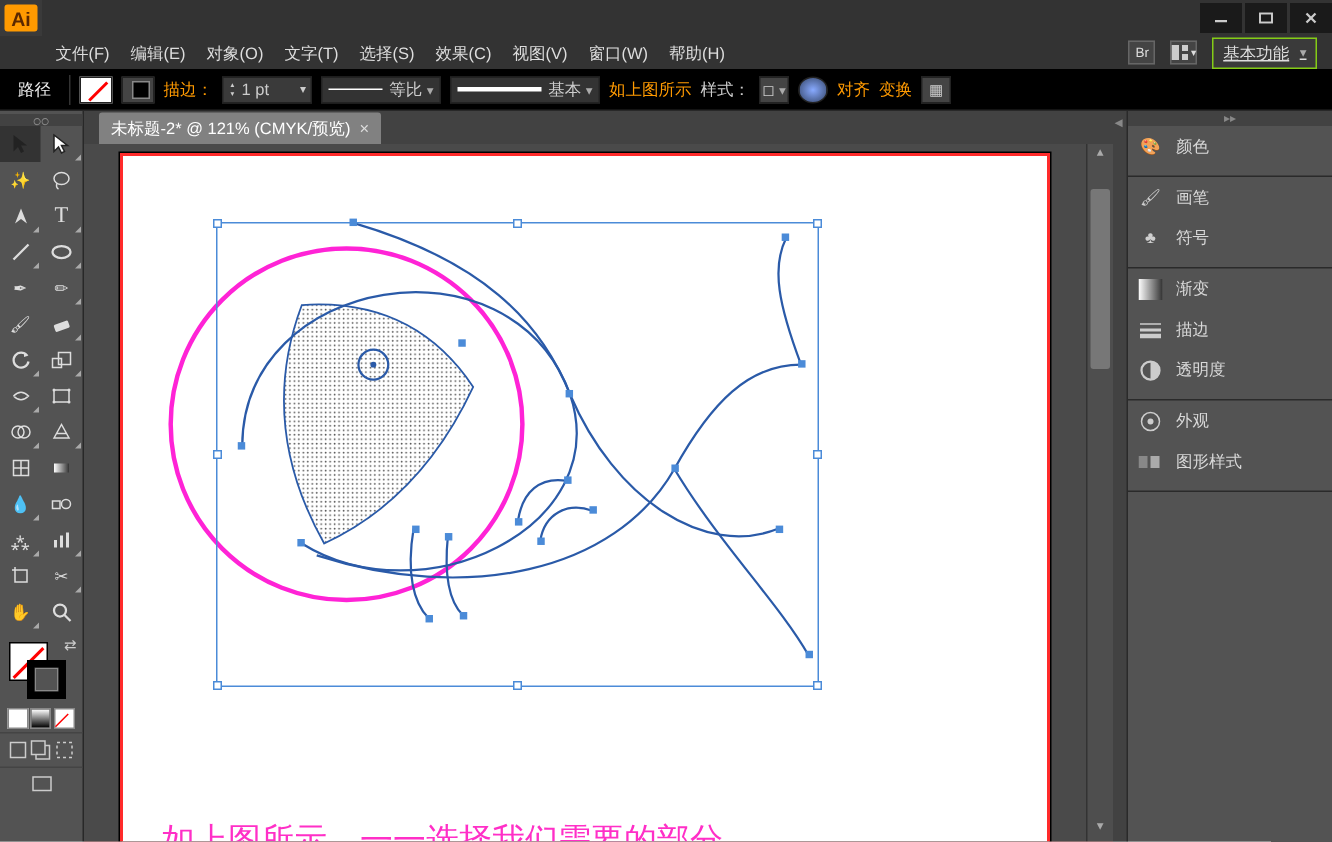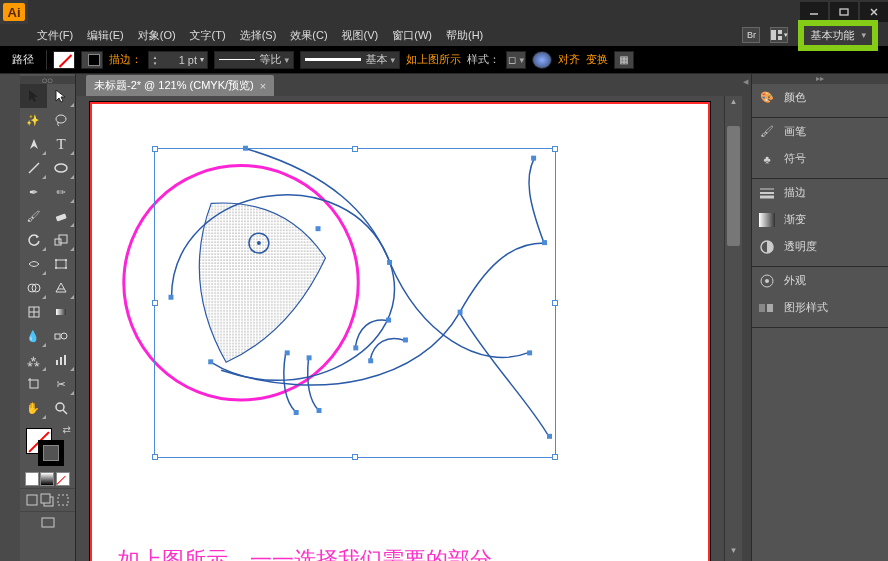--- a/index.html
+++ b/index.html
@@ -10,41 +10,41 @@
 .app-logo { width: 28px; height: 24px; display: flex; align-items: center; justify-content: center; background: #3a3a3a; }
 .app-logo-inner { background: #ff9a00; color: #5a2800; font-weight: bold; font-size: 13px; width: 22px; height: 18px; display: flex; align-items: center; justify-content: center; border-radius: 2px; }
 .win-controls { display: flex; }
 .win-btn { width: 28px; height: 20px; background: #1a1a1a; margin-left: 2px; display: flex; align-items: center; justify-content: center; color: #ccc; cursor: pointer; }
 .win-btn svg { width: 10px; height: 10px; }
 
 .menubar { background: #333; height: 22px; display: flex; padding-left: 30px; color: #ddd; }
 .menu-item { padding: 0 7px; height: 100%; display: flex; align-items: center; cursor: pointer; }
 .menu-right { margin-left: auto; display: flex; align-items: center; padding-right: 10px; gap: 10px; }
 .menu-ic { width: 18px; height: 16px; border: 1px solid #666; display: flex; align-items: center; justify-content: center; background: #444; font-size: 9px; }
-.ws-dd { display: flex; align-items: center; gap: 4px; padding: 2px 6px; border: 6px solid #84cc16; background: #3a3a3a; }
+.ws-dd { display: flex; align-items: center; gap: 4px; padding: 2px 6px; border: 1px solid #84cc16; background: #3a3a3a; text-decoration: underline; }
 
 .optionsbar { background: #000000; height: 28px; border-bottom: 1px solid #282828; display: flex; align-items: center; padding: 0 6px; gap: 6px; color: #ccc; }
 .opt-label { font-size: 11px; color: #eee; padding: 0 6px; }
 .opt-sep { width: 1px; height: 20px; background: #333; }
 .swatch { width: 22px; height: 18px; background: #fff; position: relative; border: 1px solid #222; }
 .swatch.none::after { content: ""; position: absolute; left: 0; right: 0; top: 50%; border-top: 2px solid red; transform: rotate(-45deg); }
 .swatch.black-sq { background: #444; display:flex; align-items:center; justify-content:center; }
 .swatch.black-sq::after { content:""; width:10px; height:10px; background:#000; border:1px solid #888;}
 .dd-arrow::after { content: "▾"; margin-left: 3px; font-size: 9px; color: #aaa; }
 .stroke-wt { display:flex; align-items:center; background:#3a3a3a; border:1px solid #222; height:18px; }
-.stroke-wt .nm { width: 36px; text-align: right; }
+.stroke-wt .nm { width: 36px; text-align: left; }
 .stroke-wt .ar { width:12px; display:flex; flex-direction:column; }
 .stroke-wt .ar span { font-size:5px; line-height:6px; text-align:center; cursor:pointer;}
 .profile-dd { height: 18px; min-width: 80px; background: #333; border: 1px solid #222; display: flex; align-items: center; padding: 0 4px; justify-content: space-between; }
 .prof-line { flex:1; height:0; border-top:1px solid #fff; margin-right:4px;}
 .prof-line.wide { border-top-width:3px;}
 .orange { color: #ff9a00; }
 .tiny-ic { width:20px; height:18px; background:#444; border:1px solid #222; display:flex; align-items:center; justify-content:center; font-size:10px;}
 
-.main { display: flex; height: 487px; padding-left: 20px; }
+.main { display: flex; height: 487px; }
 
 .toolbox { width: 56px; background: #535353; border-right: 1px solid #282828; display: flex; flex-direction: column; padding-top: 2px;}
 .tb-tabbar { height: 8px; background: #424242; display:flex; justify-content:center;}
 .tb-tabbar span { color:#888; font-size:8px;}
 .tool-grid { display: grid; grid-template-columns: 1fr 1fr; }
 .tool { width: 27px; height: 24px; display: flex; align-items: center; justify-content: center; cursor: pointer; position: relative; color:#ddd; }
 .tool.sel { background: #333; }
 .tool .corner { position: absolute; right: 1px; bottom: 1px; width: 0; height: 0; border-right: 4px solid #aaa; border-top: 4px solid transparent; }
 .fill-stroke { margin-top: 4px; height: 46px; position: relative; }
 .fs-fill { position: absolute; left: 6px; top: 4px; width: 26px; height: 26px; background: #fff; border: 1px solid #000; }
@@ -463,34 +463,34 @@
           </div>
         <div class="panel-row">
             <div class="p-ic">♣</div>
             <span>符号</span>
           </div>
       </div>
       <div class="panel-group">
         <div class="panel-row">
             <div class="p-ic">
               <svg width="16" height="14">
+                <rect width="16" height="14" fill="url(#g1)"></rect>
+              </svg>
+            </div>
+            <span>渐变</span>
+          </div>
+        <div class="panel-row">
+            <div class="p-ic">
+              <svg width="16" height="14">
                 <line x1="1" y1="3" x2="15" y2="3" stroke="#ccc" stroke-width="1"></line>
                 <line x1="1" y1="7" x2="15" y2="7" stroke="#ccc" stroke-width="2"></line>
                 <line x1="1" y1="11" x2="15" y2="11" stroke="#ccc" stroke-width="3"></line>
               </svg>
             </div>
             <span>描边</span>
-          </div>
-        <div class="panel-row">
-            <div class="p-ic">
-              <svg width="16" height="14">
-                <rect width="16" height="14" fill="url(#g1)"></rect>
-              </svg>
-            </div>
-            <span>渐变</span>
           </div>
         <div class="panel-row">
             <div class="p-ic">
               <svg width="16" height="16">
                 <circle cx="8" cy="8" r="6" fill="none" stroke="#ccc" stroke-width="1.5"></circle>
                 <path d="M8 2 A6 6 0 0 1 8 14 Z" fill="#ccc"></path>
               </svg>
             </div>
             <span>透明度</span>
           </div>

